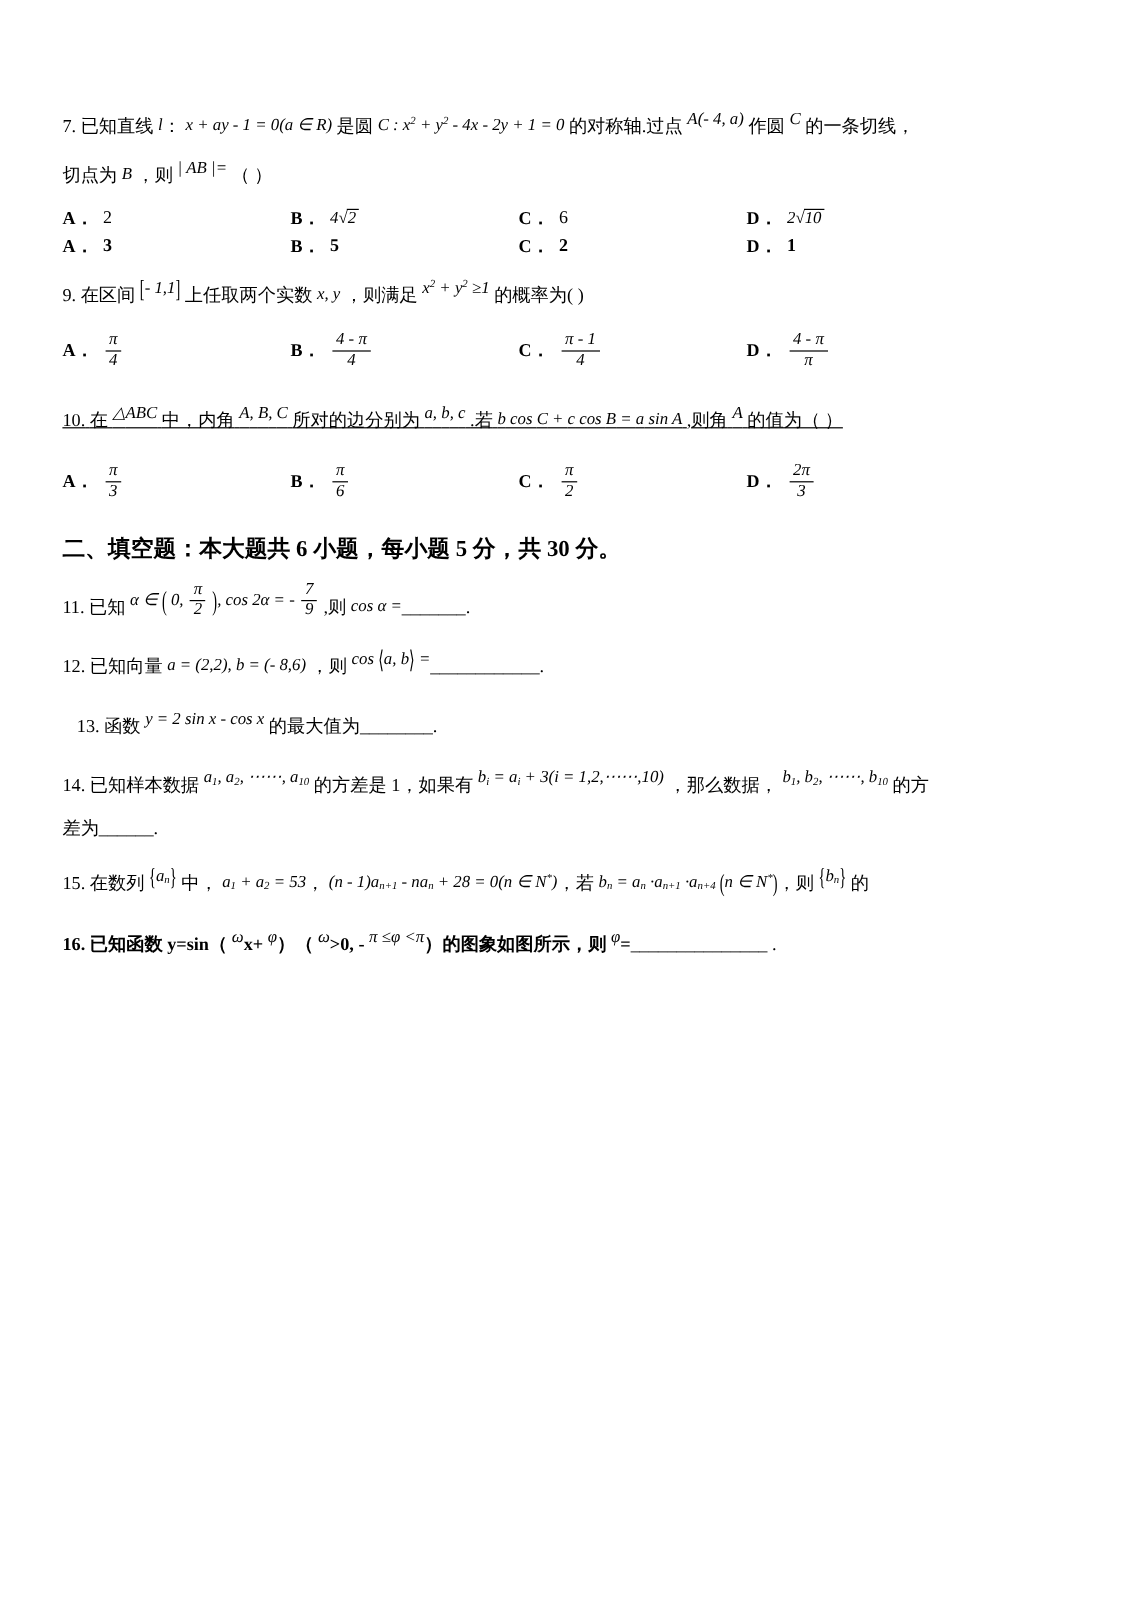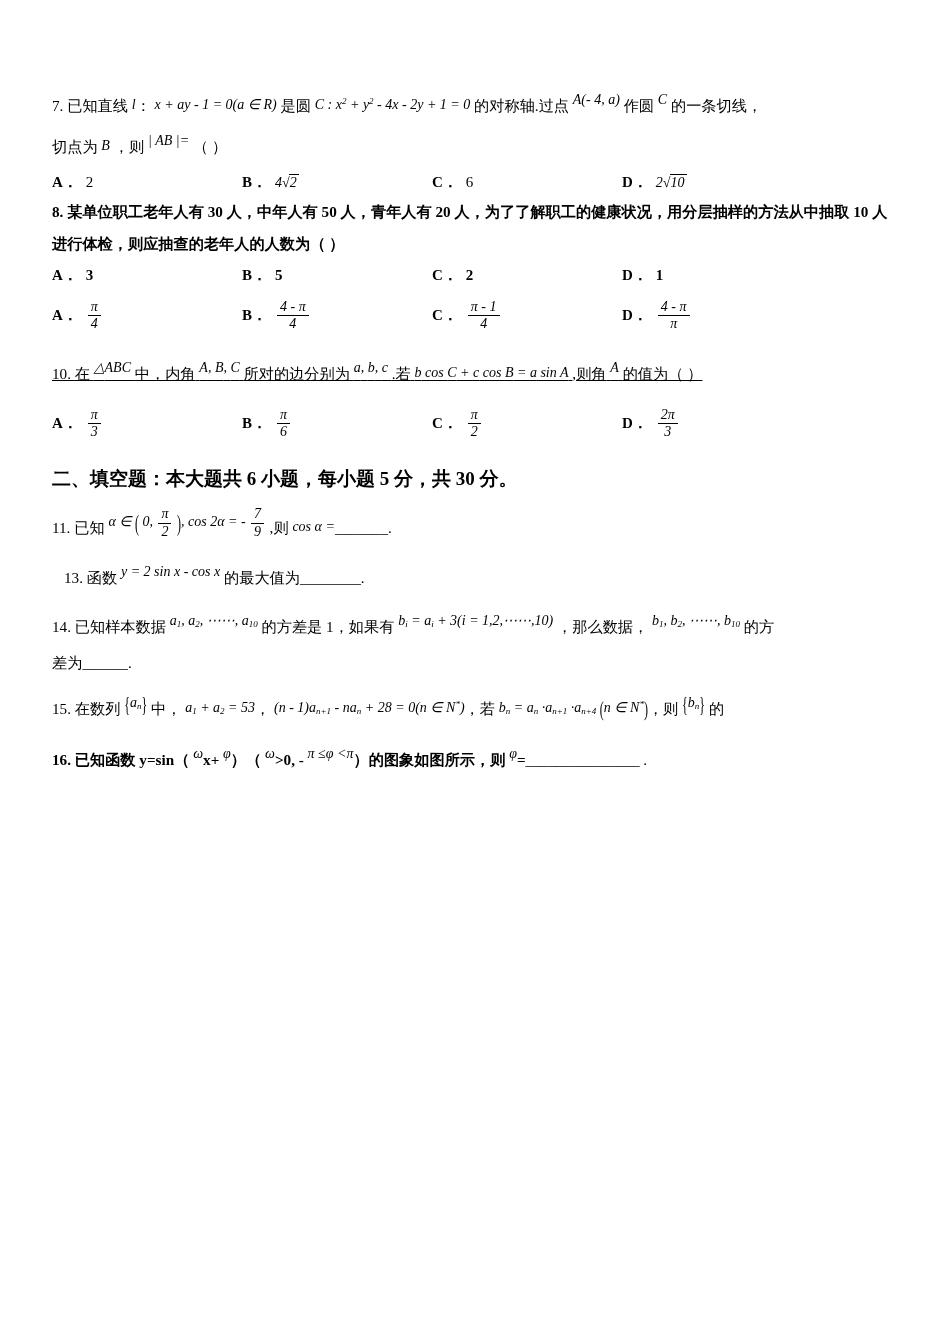--- a/index.html
+++ b/index.html
@@ -169,43 +169,49 @@
       <div class="opt">
         <span class="lbl">C．</span>
         <span class="val">6</span>
       </div>
       <div class="opt">
         <span class="lbl">D．</span>
         <span class="val"><span class="sqrt"><i>2</i><span class="rad">√</span><span class="under">10</span></span></span>
       </div>
     </div>
 
-    <div class="q" style="line-height:2.1;">
-      <span class="qnum bold">8.</span>
-      <span class="stem bold">某单位职工老年人有 30 人，中年人有 50 人，青年人有 20 人，为了了解职工的健康状况，用分层抽样的方法从中抽取 10 人进行体检，则应抽查的老年人的人数为（  ）</span>
-    </div>
     <div class="options" style="margin-top:4px;">
       <div class="opt">
         <span class="lbl">A．</span>
         <span class="val bold">3</span>
       </div>
       <div class="opt">
         <span class="lbl">B．</span>
         <span class="val bold">5</span>
       </div>
       <div class="opt">
         <span class="lbl">C．</span>
         <span class="val bold">2</span>
       </div>
       <div class="opt">
         <span class="lbl">D．</span>
         <span class="val bold">1</span>
       </div>
     </div>
 
+    <div class="q q-line" style="margin-top:12px;">
+      <span class="qnum">9.</span>
+      <span class="stem">在区间</span>
+      <span class="m up"><span class="sb">[</span>- 1,1<span class="sb">]</span></span>
+      <span class="stem">上任取两个实数</span>
+      <span class="m"><i>x</i>, <i>y</i></span>
+      <span class="stem">，则满足</span>
+      <span class="m up"><i>x</i><sup>2</sup> + <i>y</i><sup>2</sup> ≥1</span>
+      <span class="stem">的概率为(  )</span>
+    </div>
     <div class="options" style="margin-top:14px;">
       <div class="opt">
         <span class="lbl">A．</span>
         <span class="frac">
           <span class="num">π</span>
           <span class="den">4</span>
         </span>
       </div>
       <div class="opt">
         <span class="lbl">B．</span>
@@ -281,20 +287,27 @@
       <span class="qnum">11.</span>
       <span class="stem">已知</span>
       <span class="m up"><i>α</i> ∈ <span class="paren-tall">(</span> 0,
         <span class="frac"><span class="num">π</span><span class="den">2</span></span>
         <span class="paren-tall">)</span>, cos 2<i>α</i> = -
         <span class="frac"><span class="num">7</span><span class="den">9</span></span>
       </span><span class="stem">,则</span>
       <span class="m">cos <i>α</i> =</span><span>_______.</span>
     </div>
 
+    <div class="q q-line" style="margin-top:14px;">
+      <span class="qnum">12.</span>
+      <span class="stem">已知向量</span>
+      <span class="m"><i>a</i> = (2,2), <i>b</i> = (- 8,6)</span>
+      <span class="stem">，则</span>
+      <span class="m up">cos <span class="sb">⟨</span><i>a</i>, <i>b</i><span class="sb">⟩</span> =</span><span>____________.</span>
+    </div>
 
     <div class="q q-line" style="margin-top:14px;margin-left:12px;">
       <span class="qnum">13.</span>
       <span class="stem">函数</span>
       <span class="m up"><i>y</i> = 2 sin <i>x</i> - cos <i>x</i></span>
       <span class="stem">的最大值为</span><span>________.</span>
     </div>
 
     <div class="q q-line" style="margin-top:14px;">
       <span class="qnum">14.</span>

